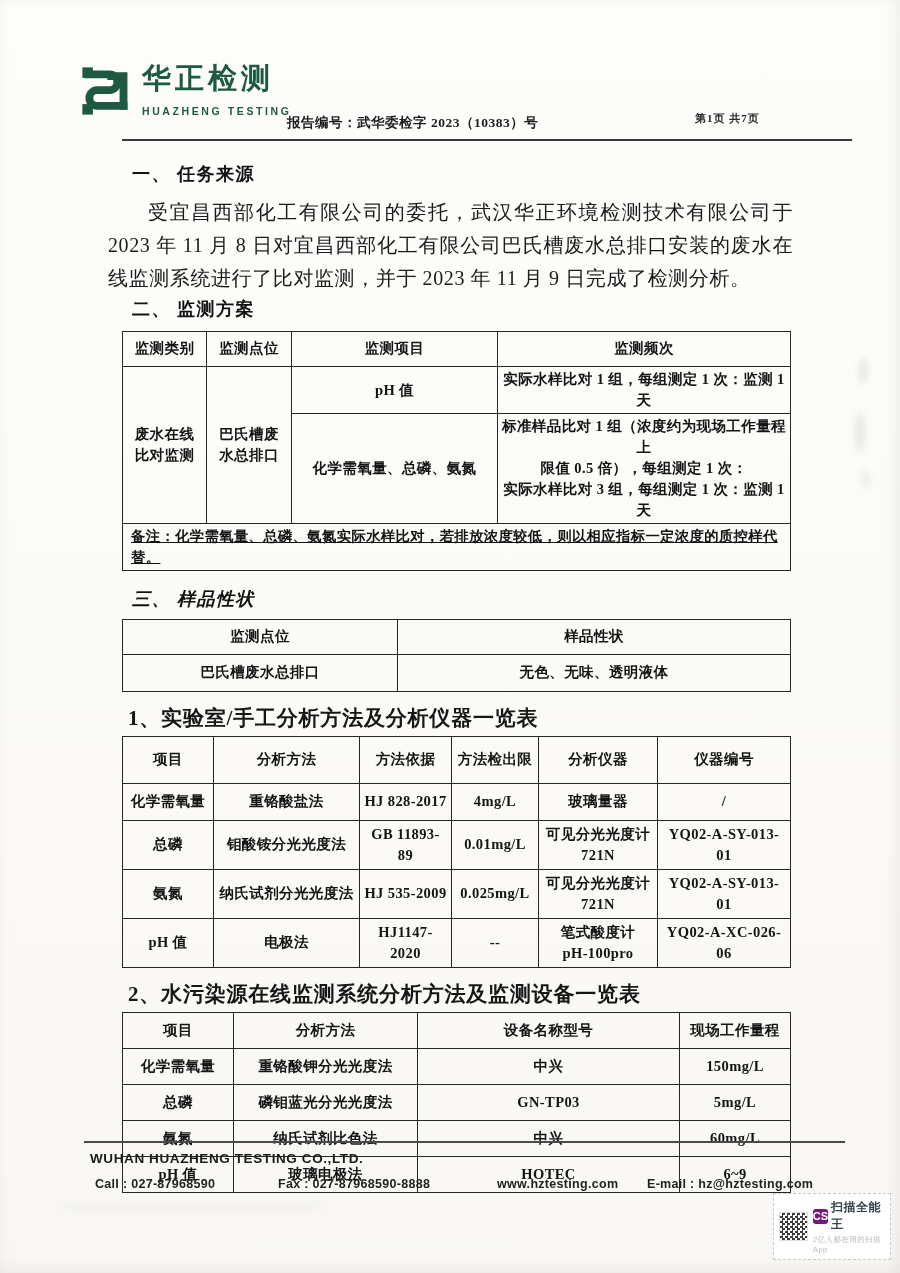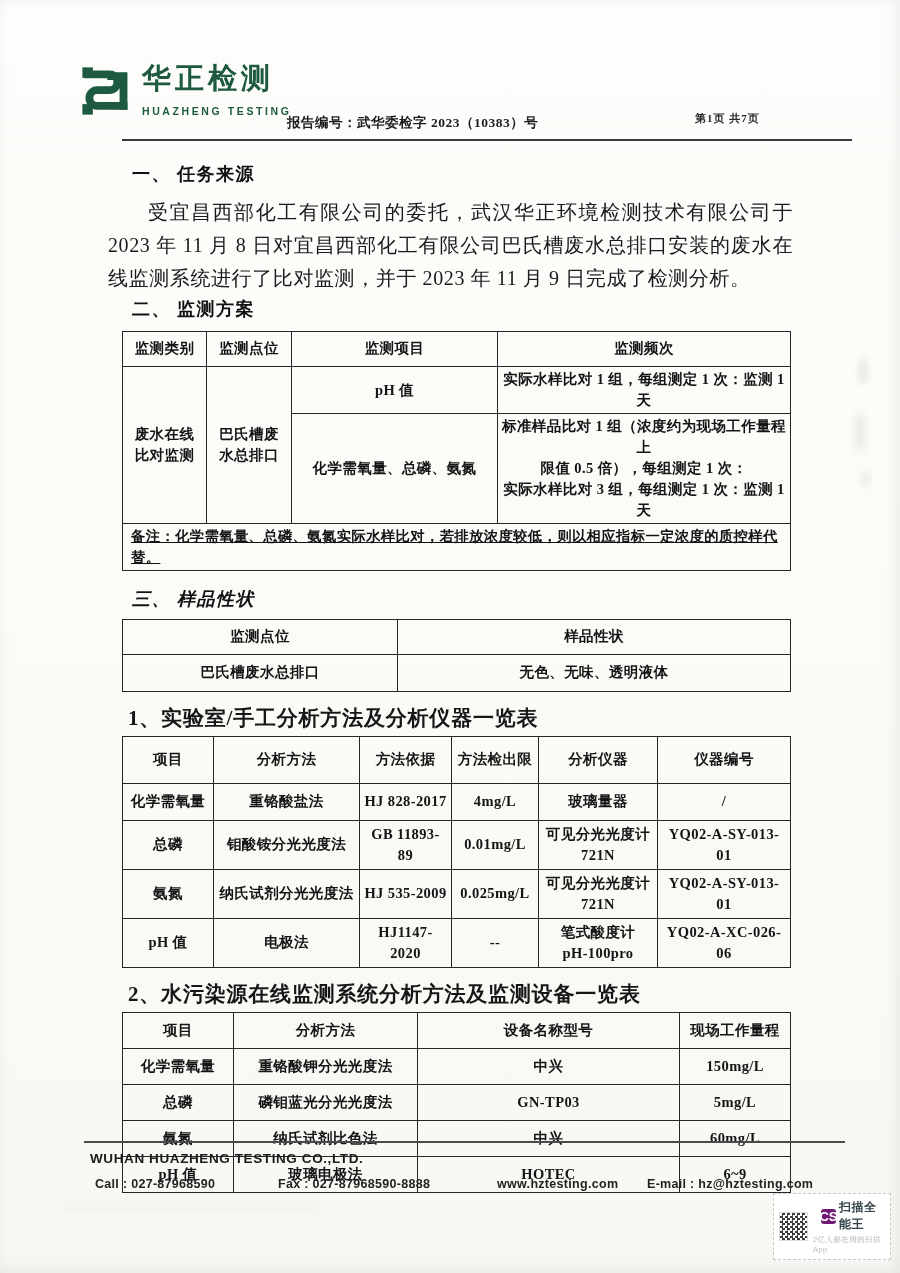--- a/index.html
+++ b/index.html
@@ -52,22 +52,22 @@
   .f-call{left:95px;} .f-fax{left:278px;} .f-web{left:497px;} .f-email{left:647px;}
   
   .wm{position:absolute;right:9px;bottom:13px;width:118px;box-sizing:border-box;
       border:1px dashed #c8c8c8;background:#fff;padding:5px 6px;display:flex;gap:6px;align-items:center;}
   .qr{width:27px;height:27px;flex:0 0 27px;
       background-image:repeating-conic-gradient(#3c3c3c 0% 25%, #ffffff 0% 50%);
       background-size:5px 5px;outline:1px solid #ddd;}
   .wm-right{display:flex;flex-direction:column;gap:2px;}
   .wm-top{display:flex;align-items:center;gap:3px;}
   .cs-badge{width:15px;height:15px;border-radius:3px;background:#701a75;color:#fff;
-            font-family:"Liberation Sans","DejaVu Sans",sans-serif;font-size:13px;font-weight:bold;
-            display:flex;align-items:center;justify-content:center;margin-left:8px;}
+            font-family:"Liberation Sans","DejaVu Sans",sans-serif;font-size:11px;font-weight:bold;
+            display:flex;align-items:center;justify-content:center;}
   .wm-name{font-family:"Liberation Sans","DejaVu Sans",sans-serif;font-size:12px;font-weight:bold;color:#31424b;letter-spacing:.5px;}
   .wm-tag{font-family:"Liberation Sans","DejaVu Sans",sans-serif;font-size:7.5px;color:#b6bbbf;letter-spacing:.4px;}
   
   .smudge{position:absolute;background:#8a8a8a;border-radius:50%;filter:blur(3px);}
   .sm1{right:32px;top:358px;width:10px;height:26px;opacity:.16;}
   .sm2{right:34px;top:412px;width:12px;height:40px;opacity:.14;}
   .sm3{right:30px;top:470px;width:9px;height:18px;opacity:.12;}
   .sm4{left:60px;bottom:62px;width:260px;height:8px;opacity:.05;filter:blur(4px);border-radius:4px;}
 </style>
 </head>

